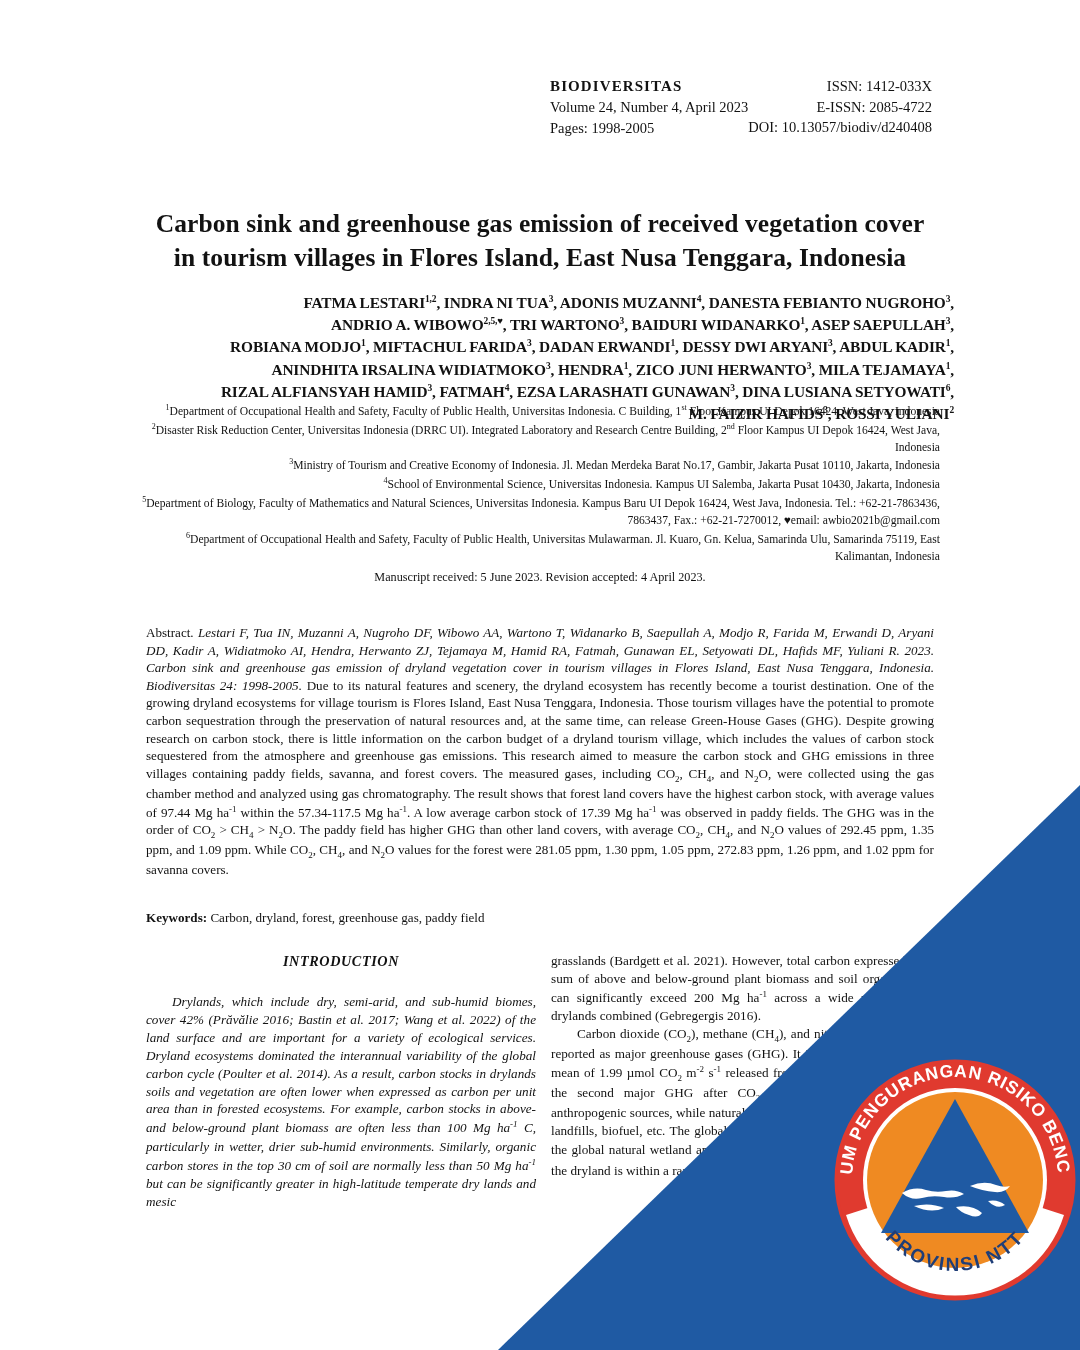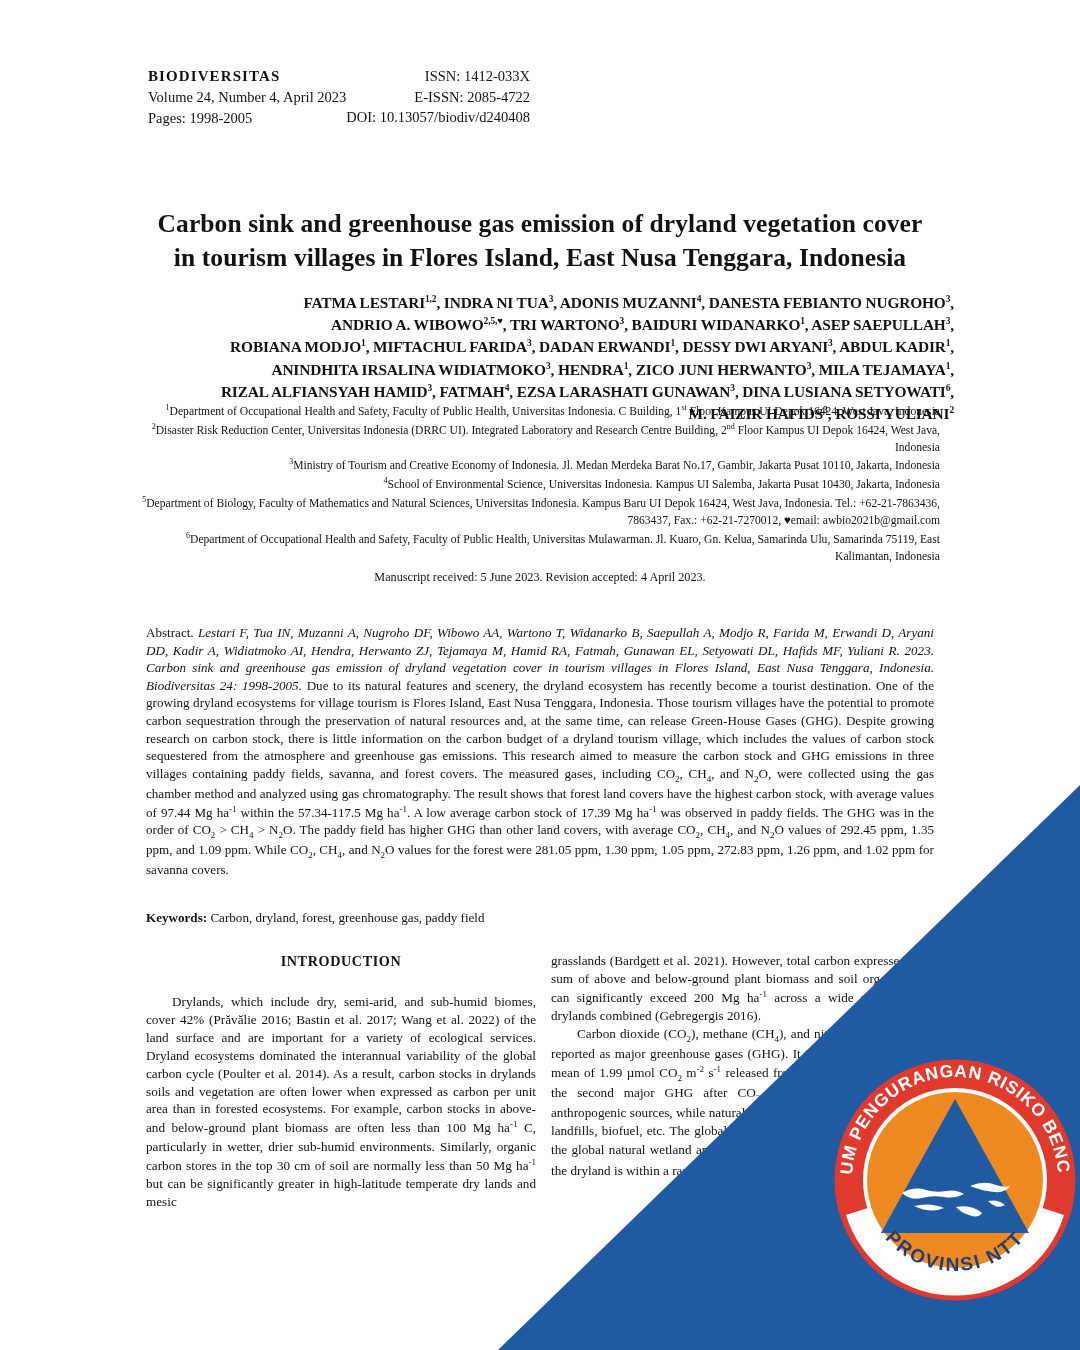--- a/index.html
+++ b/index.html
@@ -18,24 +18,24 @@
     width: 1080px;
     height: 1350px;
     background: #ffffff;
     overflow: hidden;
   }
 
   
   .journal-header {
     position: absolute;
     left: 148px;
-    top: 66px;
+    top: 76px;
     width: 784px;
     display: flex;
-    justify-content: flex-start;
+    justify-content: flex-end;
     align-items: flex-start;
     font-size: 14.5px;
     line-height: 1.42;
   }
   .journal-header .left { text-align: left; }
   .journal-header .right { text-align: right; }
   .journal-name {
     font-weight: bold;
     letter-spacing: 1.1px;
     font-size: 15px;
@@ -117,21 +117,21 @@
 
   
   .col {
     position: absolute;
     top: 952px;
     width: 390px;
     font-size: 13.2px;
     line-height: 1.355;
     text-align: justify;
   }
-  .col-left  { left: 146px; }
+  .col-left  { left: 146px; font-style: italic; }
   .col-right { left: 551px; }
 
   .section-head {
     text-align: center;
     font-weight: bold;
     font-size: 14.2px;
     letter-spacing: 0.6px;
     margin: 0 0 22px 0;
   }
   .col p {
@@ -173,21 +173,21 @@
       <div>Pages: 1998-2005</div>
     </div>
     <div class="right">
       <div>ISSN: 1412-033X</div>
       <div>E-ISSN: 2085-4722</div>
       <div>DOI: 10.13057/biodiv/d240408</div>
     </div>
   </div>
 
   <h1 class="article-title">
-    <span>Carbon sink and greenhouse gas emission of dryland vegetation cover</span><br>
+    <span>Carbon sink and greenhouse gas emission of received vegetation cover</span><br>
     <span>in tourism villages in Flores Island, East Nusa Tenggara, Indonesia</span>
   </h1>
 
   <div class="authors">
     <span class="sup-src">FATMA LESTARI<sup>1,2</sup>, INDRA NI TUA<sup>3</sup>, ADONIS MUZANNI<sup>4</sup>, DANESTA FEBIANTO NUGROHO<sup>3</sup>,</span><br>
     <span class="sup-src">ANDRIO A. WIBOWO<sup>2,5,♥</sup>, TRI WARTONO<sup>3</sup>, BAIDURI WIDANARKO<sup>1</sup>, ASEP SAEPULLAH<sup>3</sup>,</span><br>
     <span class="sup-src">ROBIANA MODJO<sup>1</sup>, MIFTACHUL FARIDA<sup>3</sup>, DADAN ERWANDI<sup>1</sup>, DESSY DWI ARYANI<sup>3</sup>, ABDUL KADIR<sup>1</sup>,</span><br>
     <span class="sup-src">ANINDHITA IRSALINA WIDIATMOKO<sup>3</sup>, HENDRA<sup>1</sup>, ZICO JUNI HERWANTO<sup>3</sup>, MILA TEJAMAYA<sup>1</sup>,</span><br>
     <span class="sup-src">RIZAL ALFIANSYAH HAMID<sup>3</sup>, FATMAH<sup>4</sup>, EZSA LARASHATI GUNAWAN<sup>3</sup>, DINA LUSIANA SETYOWATI<sup>6</sup>,</span><br>
     <span class="sup-src">M. FAIZIR HAFIDS<sup>3</sup>, ROSSI YULIANI<sup>2</sup></span>

